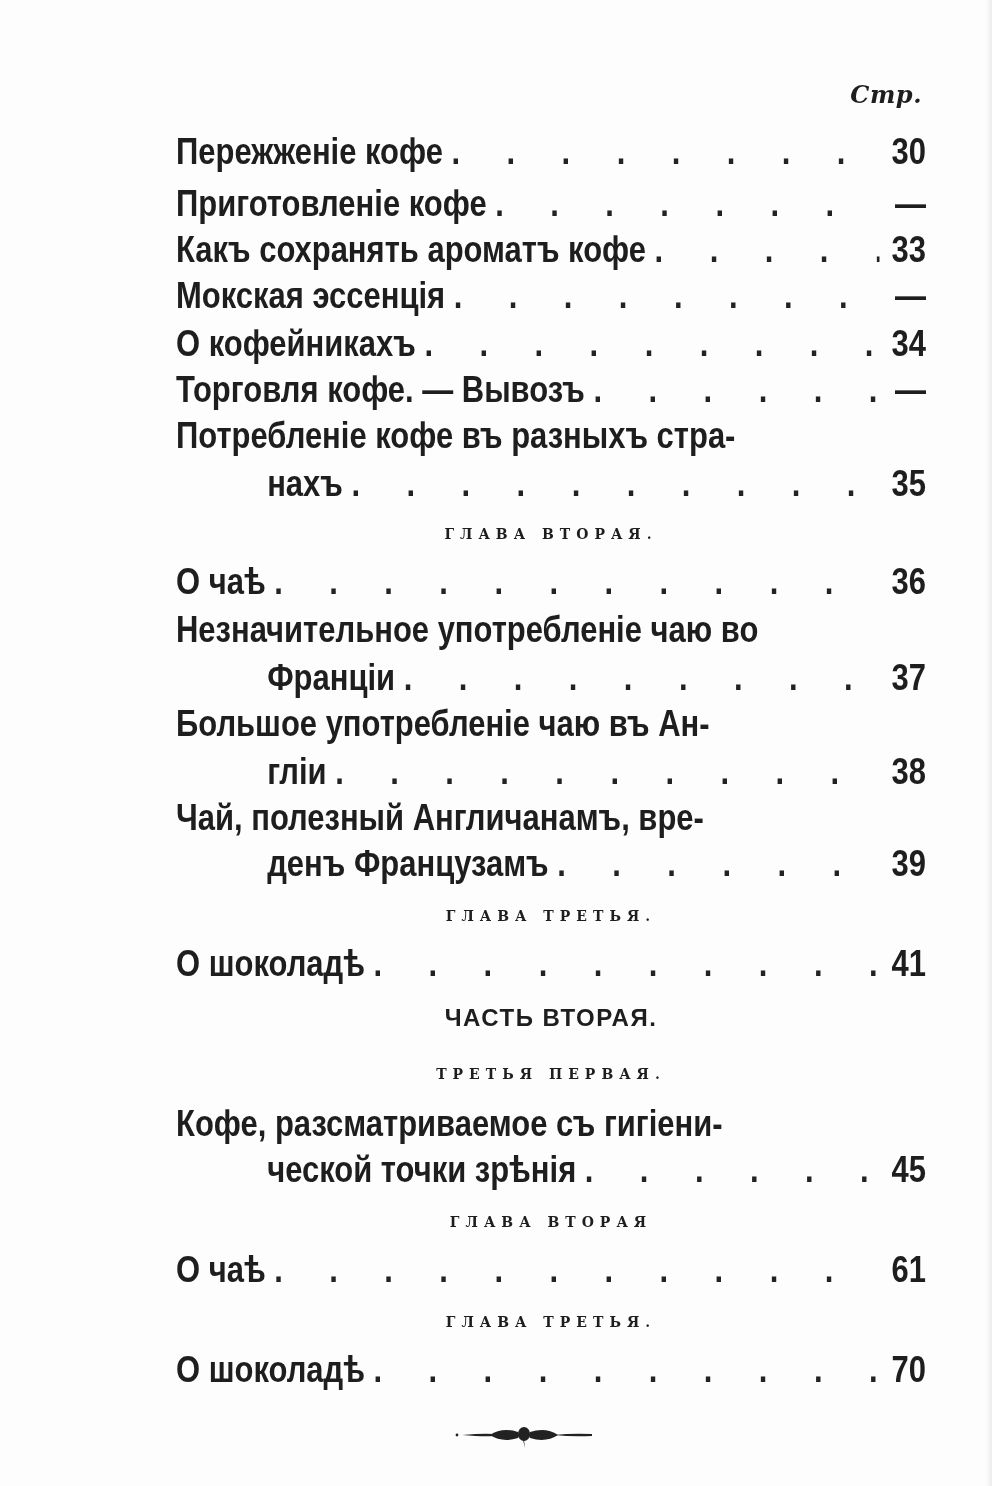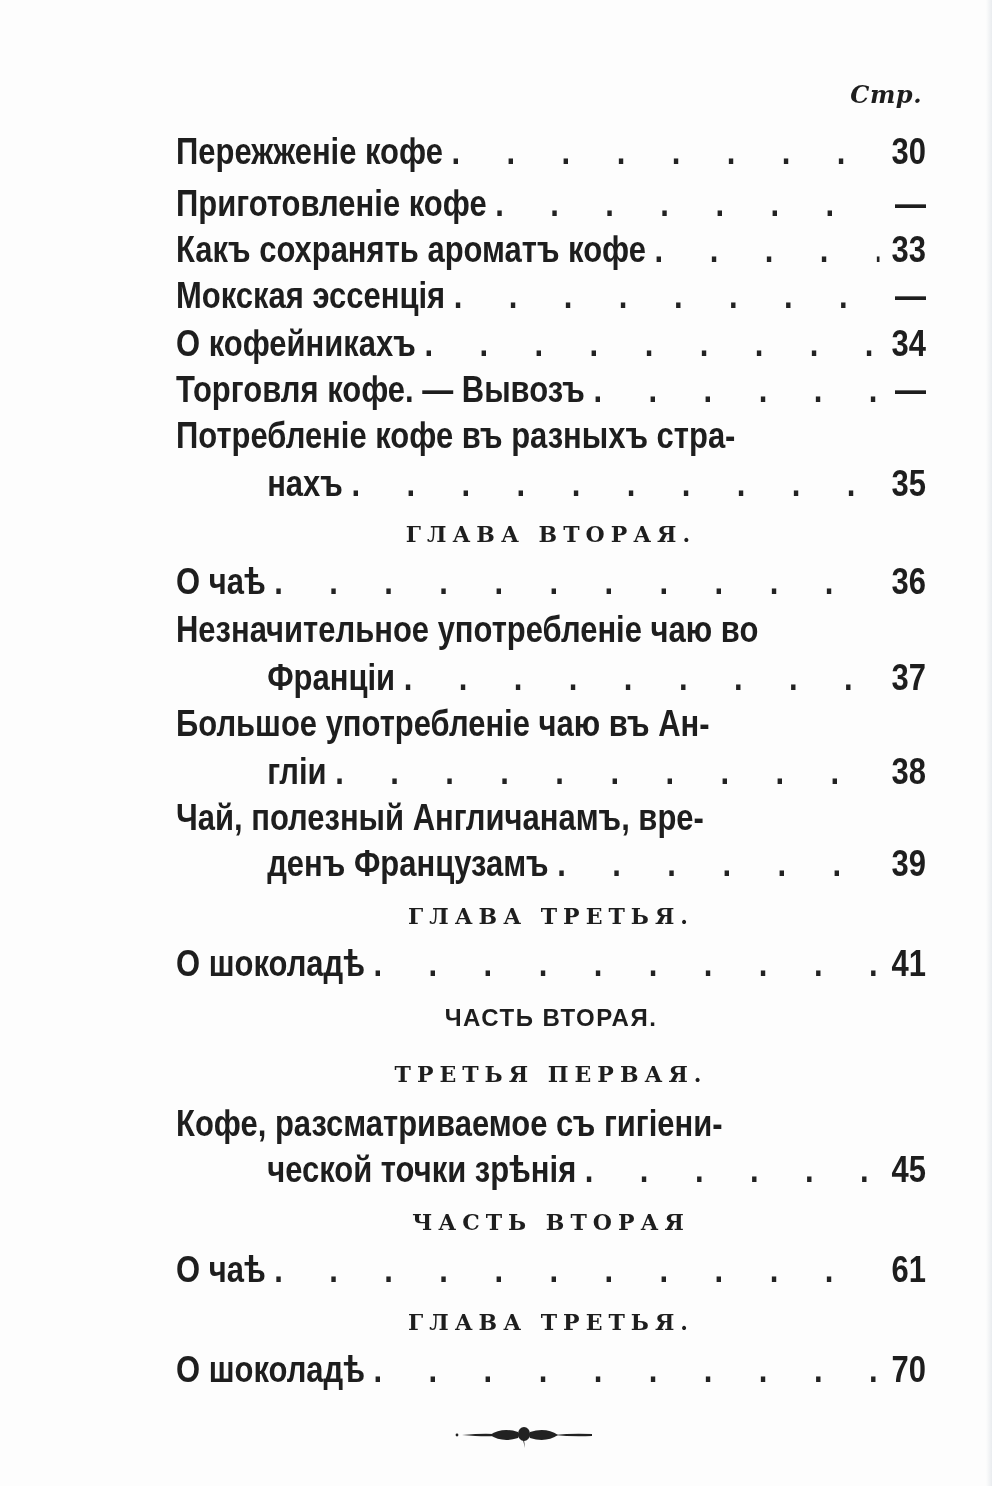--- a/index.html
+++ b/index.html
@@ -79,21 +79,21 @@
       padding-left: 106px;
     }
     .row.no-leader .leader { visibility: hidden; }
     .heading {
       position: absolute;
       left: 0;
       width: 750px;
       text-align: center;
       font-family: "DejaVu Serif", serif;
       font-weight: bold;
-      font-size: 22px;
+      font-size: 14px;
       letter-spacing: 6px;
       line-height: 28px;
     }
     .heading.part {
       font-family: "Liberation Sans", sans-serif;
       font-size: 24px;
       letter-spacing: 1.5px;
     }
     .ornament {
       position: absolute;
@@ -208,21 +208,21 @@
     <div class="row no-leader" style="top:1100px">
       <span class="title">Кофе, разсматриваемое съ гигіени-</span>
       <span class="leader"></span>
     </div>
     <div class="row indent" style="top:1146px">
       <span class="title">ческой точки зрѣнія</span>
       <span class="leader">. . . . . . . . . . . . . . . . . . . . . . . . . . . . .</span>
       <span class="page-num">45</span>
     </div>
 
-    <div class="heading" style="top:1208px">ЧАСТЬ ВТОРАЯ</div>
+    <div class="heading" style="top:1208px">ГЛАВА ВТОРАЯ</div>
     <div class="row" style="top:1246px">
       <span class="title">О чаѣ</span>
       <span class="leader">. . . . . . . . . . . . . . . . . . . . . . . . . . . . .</span>
       <span class="page-num">61</span>
     </div>
 
     <div class="heading" style="top:1308px">ГЛАВА ТРЕТЬЯ.</div>
     <div class="row" style="top:1346px">
       <span class="title">О шоколадѣ</span>
       <span class="leader">. . . . . . . . . . . . . . . . . . . . . . . . . . . . .</span>

